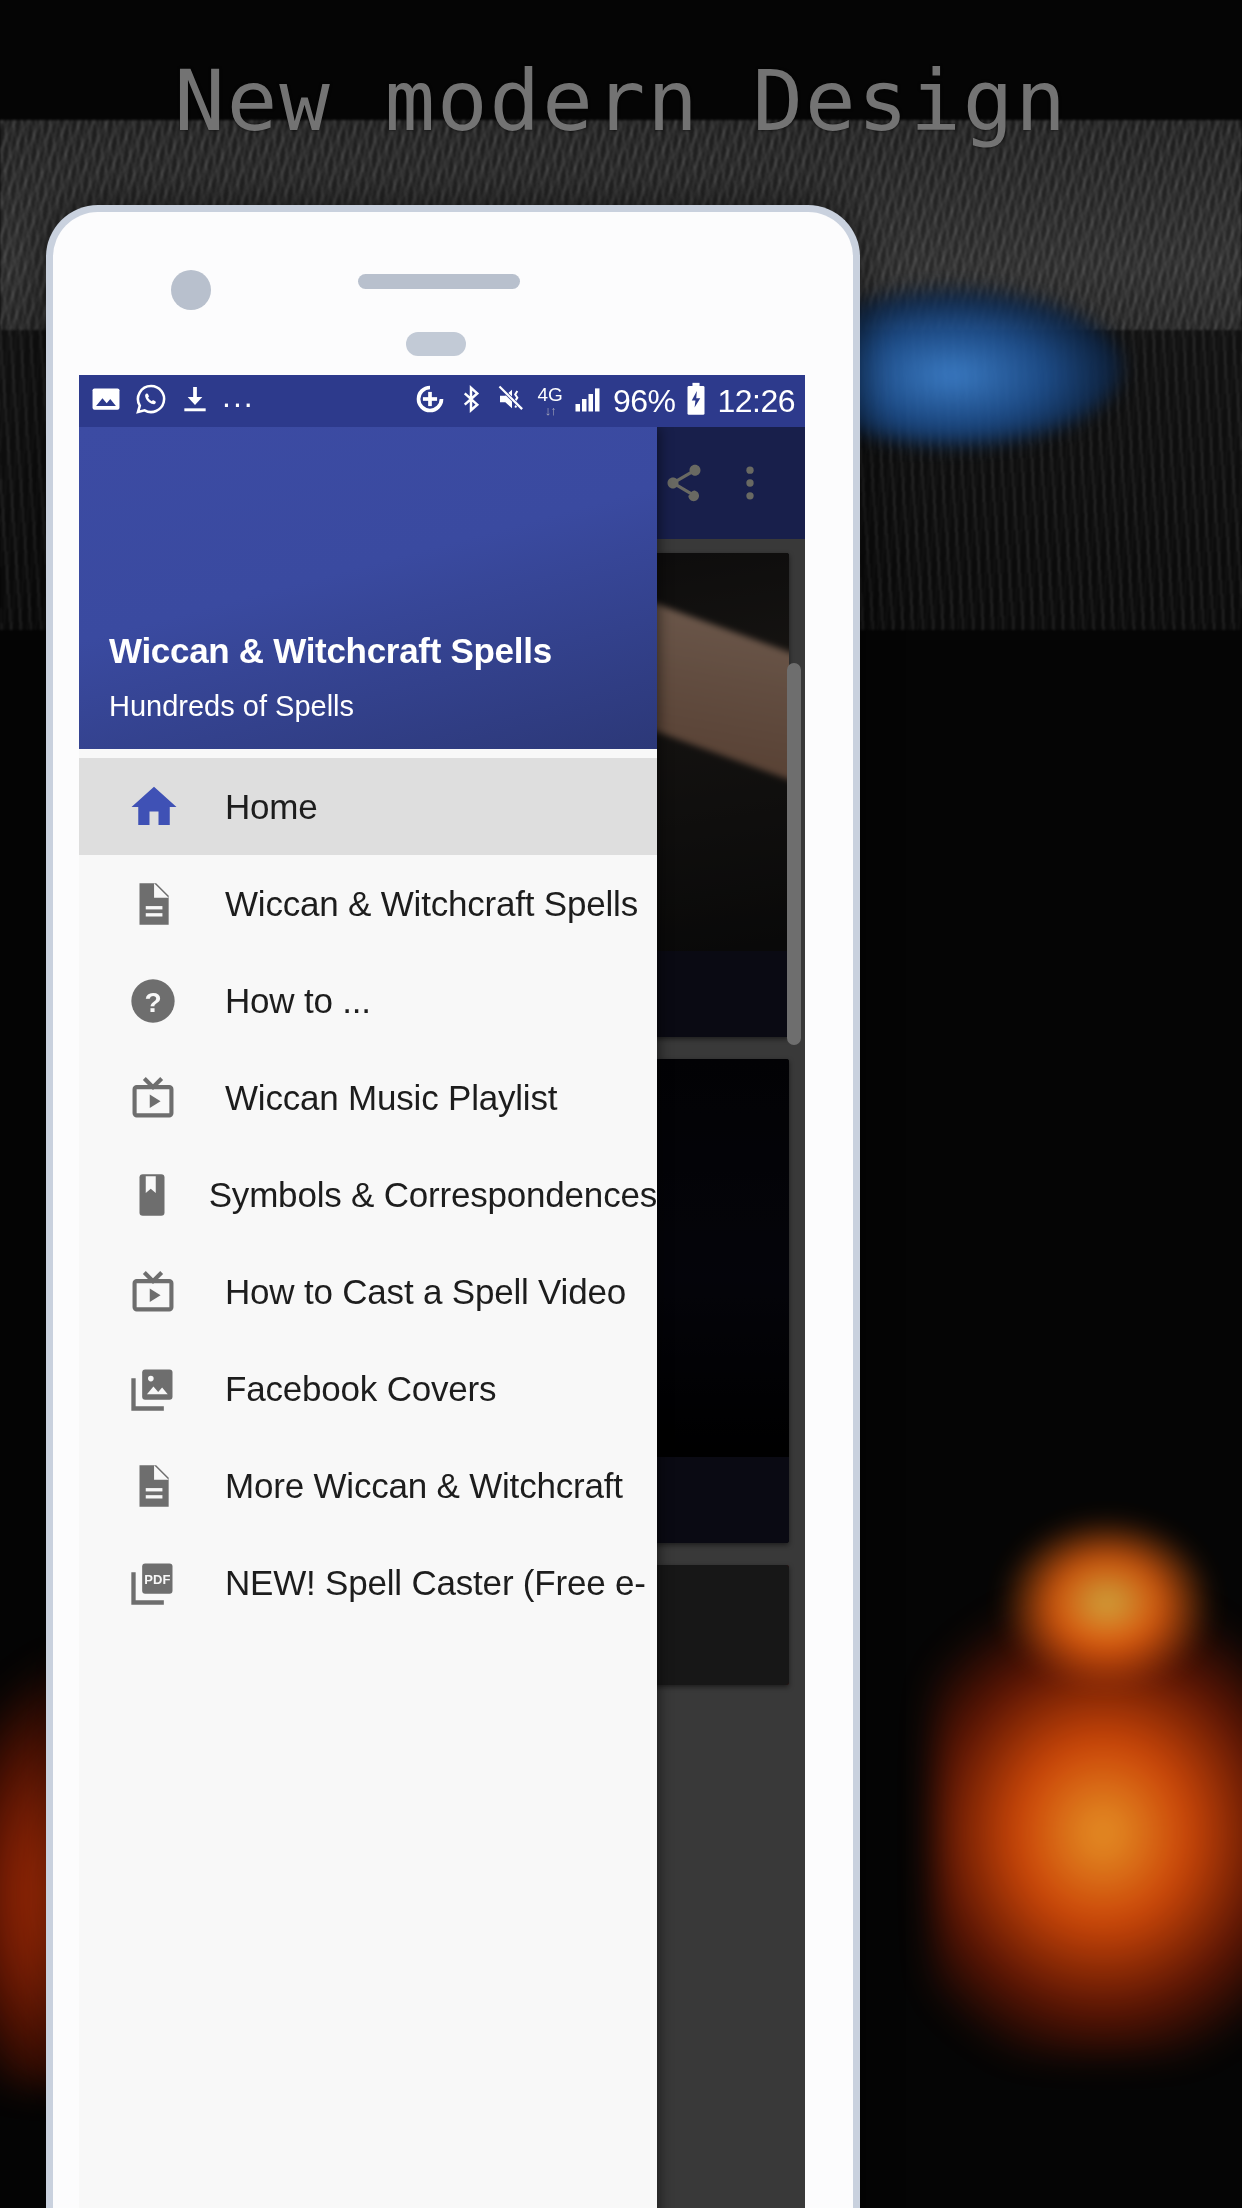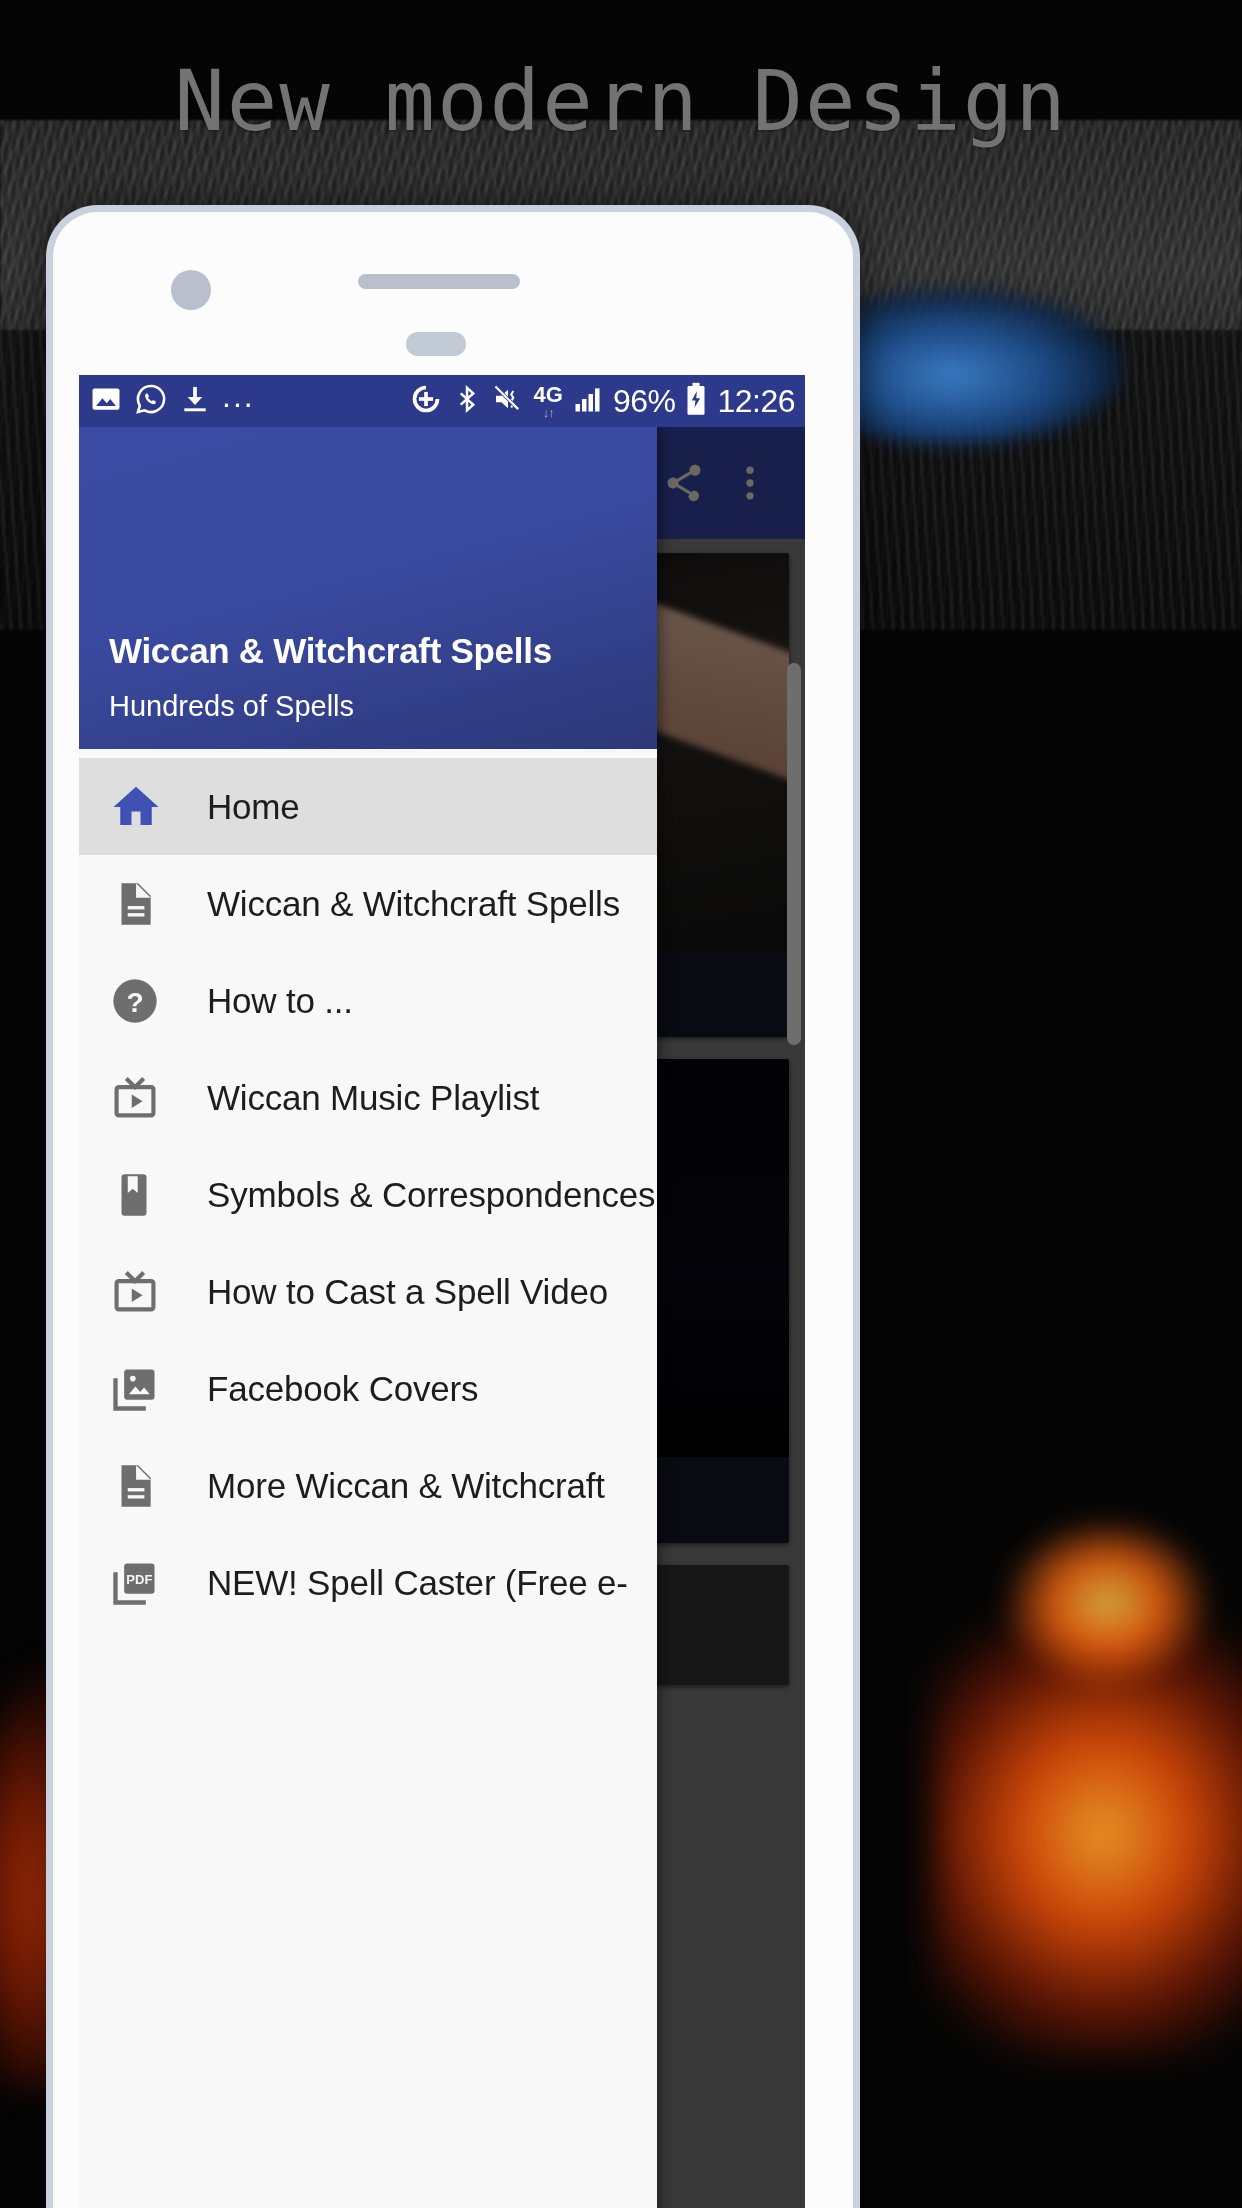--- a/index.html
+++ b/index.html
@@ -61,21 +61,21 @@
   
   #statusbar{position:absolute;left:0;top:0;width:100%;height:52px;background:#2d3a8c;
              display:flex;align-items:center;padding:0 10px;box-sizing:border-box;
              color:#fff;z-index:30;}
   .sb-left{display:flex;align-items:center;gap:11px;}
   .sb-right{margin-left:auto;display:flex;align-items:center;gap:9px;}
   .sb-ico{display:block;}
   .sb-text{font-size:32px;font-weight:400;letter-spacing:-.5px;line-height:1;}
   .sb-dots{font-size:32px;line-height:.5;letter-spacing:2px;padding-bottom:10px;}
   .sb-4g{display:flex;flex-direction:column;align-items:center;line-height:1;}
-  .sb-4g b{font-size:22px;font-weight:700;}
+  .sb-4g b{font-size:19px;font-weight:400;}
   .sb-4g i{font-size:13px;font-style:normal;color:#aab;letter-spacing:-1px;}
 
   
   #content{position:absolute;left:0;top:52px;width:100%;bottom:0;background:#6d6d6d;}
   #appbar{height:112px;background:#2f3c90;display:flex;align-items:center;
           padding:0 22px;box-sizing:border-box;}
   #appbar .spacer{flex:1;}
   .ab-btn{width:66px;height:66px;display:flex;align-items:center;justify-content:center;}
   #cards{position:absolute;left:0;right:0;top:112px;bottom:0;padding:14px 16px 0 16px;
          box-sizing:border-box;overflow:hidden;}
@@ -119,21 +119,21 @@
   
   #drawer{position:absolute;left:0;top:52px;width:578px;bottom:0;background:#f8f8f8;z-index:20;
           box-shadow:3px 0 12px rgba(0,0,0,.45);overflow:hidden;}
   #drawer-header{height:322px;position:relative;
           background:linear-gradient(165deg,#3c4ba3 0%,#3a4aa0 45%,#2c3878 100%);
           color:#fff;padding:0 30px;box-sizing:border-box;}
   #drawer-title{position:absolute;left:30px;bottom:78px;font-size:35px;font-weight:700;
           letter-spacing:-.3px;white-space:nowrap;}
   #drawer-subtitle{position:absolute;left:30px;bottom:26px;font-size:29px;font-weight:400;
           white-space:nowrap;}
-  .nav-item{height:97px;display:flex;align-items:center;padding-left:30px;box-sizing:border-box;
+  .nav-item{height:97px;display:flex;align-items:center;padding-left:48px;box-sizing:border-box;
           background:#f8f8f8;}
   .nav-item.selected{background:#dedede;}
   .nav-icon{width:72px;height:60px;display:flex;align-items:center;}
   .nav-label{font-size:35px;color:#1d1d1d;margin-left:26px;white-space:nowrap;letter-spacing:-.2px;}
   .nav-gap{height:9px;background:#f8f8f8;}
 </style>
 </head>
 <body>
 
 <div id="promo-bg">

